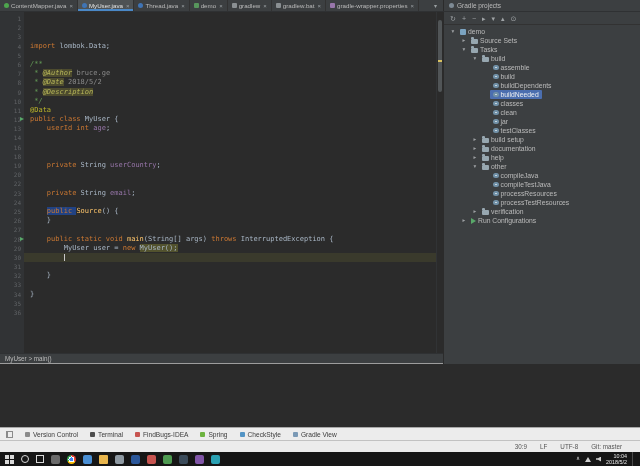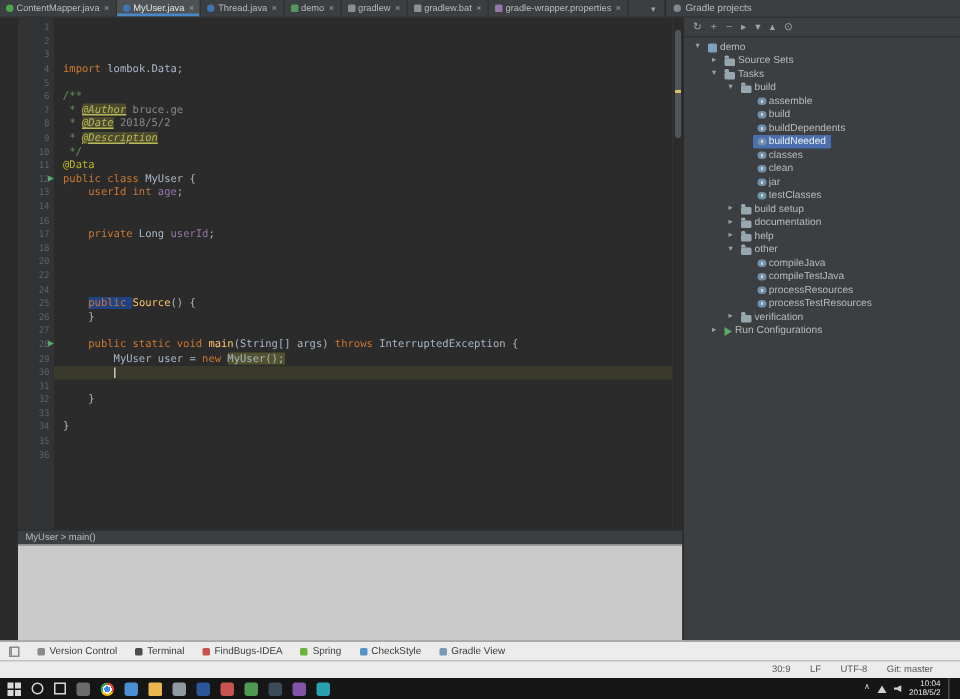--- a/index.html
+++ b/index.html
@@ -21,40 +21,40 @@
   .ticon.file{background:#8a8f92;border-radius:1px}
   .ticon.properties{background:#9876aa;border-radius:1px}
   .tclose{color:#9aa0a3;font-size:6px;margin-left:1px}
   .tab-extra{width:15px;display:flex;align-items:center;justify-content:center;
     color:#9aa0a3;font-size:6px}
   .panel-header{width:197px;display:flex;align-items:center;gap:3px;padding:0 5px;
     font-size:6.5px;color:#bbbbbb;border-left:1px solid #2b2b2b}
   .ph-icon{width:5px;height:5px;border-radius:50%;background:#7d8a94}
 
   
-  .main{position:absolute;top:12px;left:12px;right:0;height:415px;display:flex}
+  .main{position:absolute;top:12px;left:0;right:0;height:352px;display:flex}
   .editor-col{width:443px;display:flex;flex-direction:column}
   .editor{position:relative;height:341px;background:#2b2b2b;overflow:hidden}
   .elines{position:absolute;inset:0;padding-top:2px;
     background:linear-gradient(to right,#313335 0,#313335 24px,#2b2b2b 24px)}
   .eline{display:flex;height:9.2px;line-height:9.2px;
     font-family:"DejaVu Sans Mono",monospace;font-size:7px}
   .gut{width:24px;flex:none;text-align:right;padding-right:3px;color:#606366;
     font-size:6px;position:relative;background:#313335}
   .runmark{position:absolute;right:0;top:2px;width:0;height:0;
     border-left:4px solid #59a869;border-top:2.5px solid transparent;
     border-bottom:2.5px solid transparent}
   .codeln{flex:1;white-space:pre;color:#a9b7c6;padding-left:6px;position:relative}
   .caretline .codeln{background:#3a3a2c}
   .caret{position:absolute;top:1px;width:1px;height:7px;background:#c8c8c8}
   .s-kw{color:#cc7832}
   .s-pl{color:#a9b7c6}
   .s-cm{color:#629755;font-style:italic}
   .s-cm2{color:#8a8a8a;}
-  .s-tag{color:#b8b85a;font-style:italic;background:#4d4b2e;text-decoration:underline}
+  .s-tag{color:#b8b85a;font-style:italic;background:#4d4b2e;}
   .s-ann{color:#bbb529}
   .s-fld{color:#9876aa}
   .s-mth{color:#ffc66b}
   .s-kwsel{color:#cc7832;background:#214283}
   .s-hl{color:#a9b7c6;background:#52522e}
   .vscroll{position:absolute;top:0;right:0;bottom:0;width:7px;background:#2b2b2b;
     border-left:1px solid #313335}
   .vthumb{position:absolute;top:8px;left:1px;right:1px;height:72px;
     background:#515557;border-radius:3px}
   .stripe-mark{position:absolute;top:48px;right:1px;width:4px;height:2px;background:#d9c261}
@@ -228,34 +228,38 @@
             </div>
             <div class="eline">
               <span class="gut">14</span>
               <span class="codeln"></span>
             </div>
             <div class="eline">
               <span class="gut">16</span>
               <span class="codeln"></span>
             </div>
             <div class="eline">
-              <span class="gut">17</span>
-              <span class="codeln"><span class="s-pl">    </span><span class="s-kw">private </span><span class="s-pl">Long </span><span class="s-fld">userId</span><span class="s-pl">;</span></span>
-            </div>
-            <div class="eline">
               <span class="gut">18</span>
               <span class="codeln"></span>
             </div>
             <div class="eline">
+              <span class="gut">19</span>
+              <span class="codeln"><span class="s-pl">    </span><span class="s-kw">private </span><span class="s-pl">String </span><span class="s-fld">userCountry</span><span class="s-pl">;</span></span>
+            </div>
+            <div class="eline">
               <span class="gut">20</span>
               <span class="codeln"></span>
             </div>
             <div class="eline">
               <span class="gut">22</span>
               <span class="codeln"></span>
+            </div>
+            <div class="eline">
+              <span class="gut">23</span>
+              <span class="codeln"><span class="s-pl">    </span><span class="s-kw">private </span><span class="s-pl">String </span><span class="s-fld">email</span><span class="s-pl">;</span></span>
             </div>
             <div class="eline">
               <span class="gut">24</span>
               <span class="codeln"></span>
             </div>
             <div class="eline">
               <span class="gut">25</span>
               <span class="codeln"><span class="s-pl">    </span><span class="s-kwsel">public </span><span class="s-mth">Source</span><span class="s-pl">() {</span></span>
             </div>
             <div class="eline">

